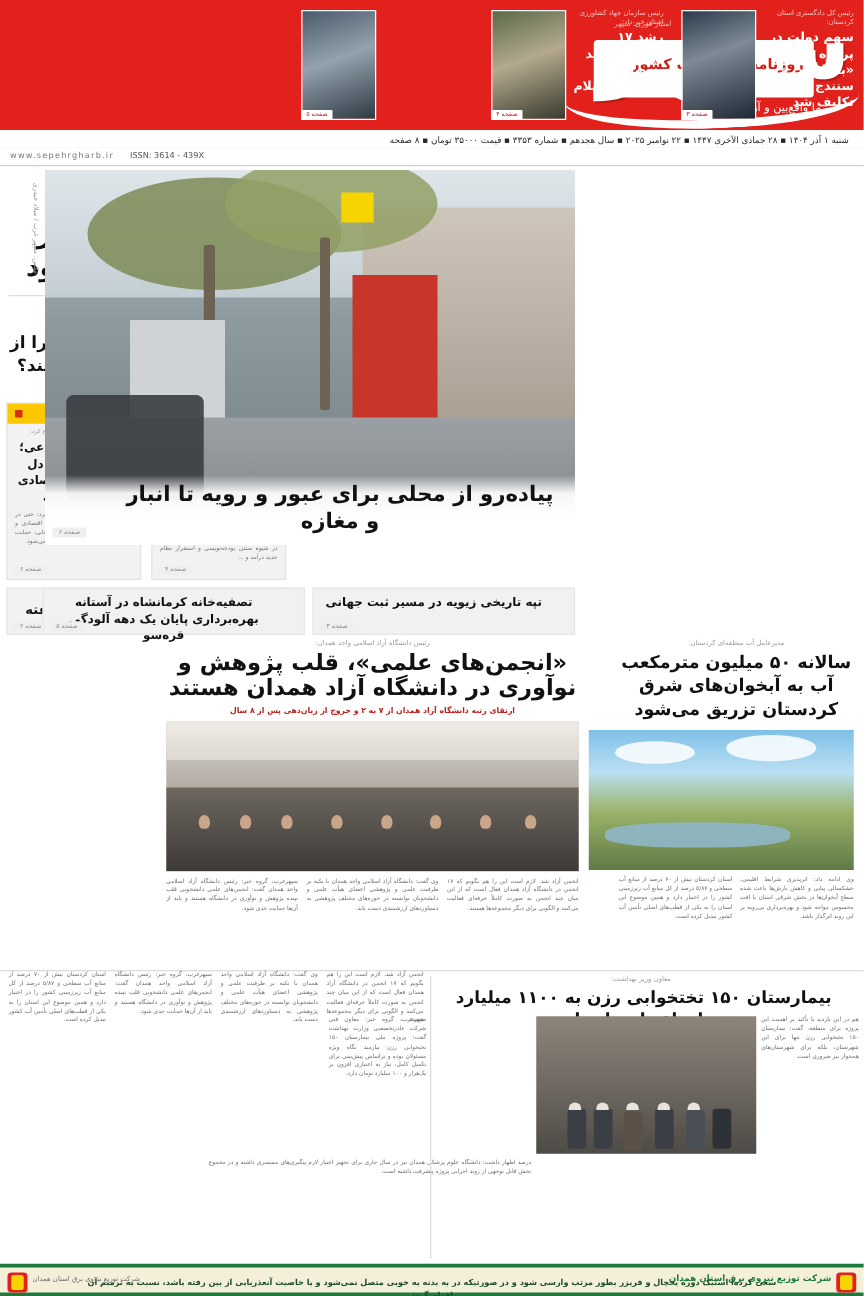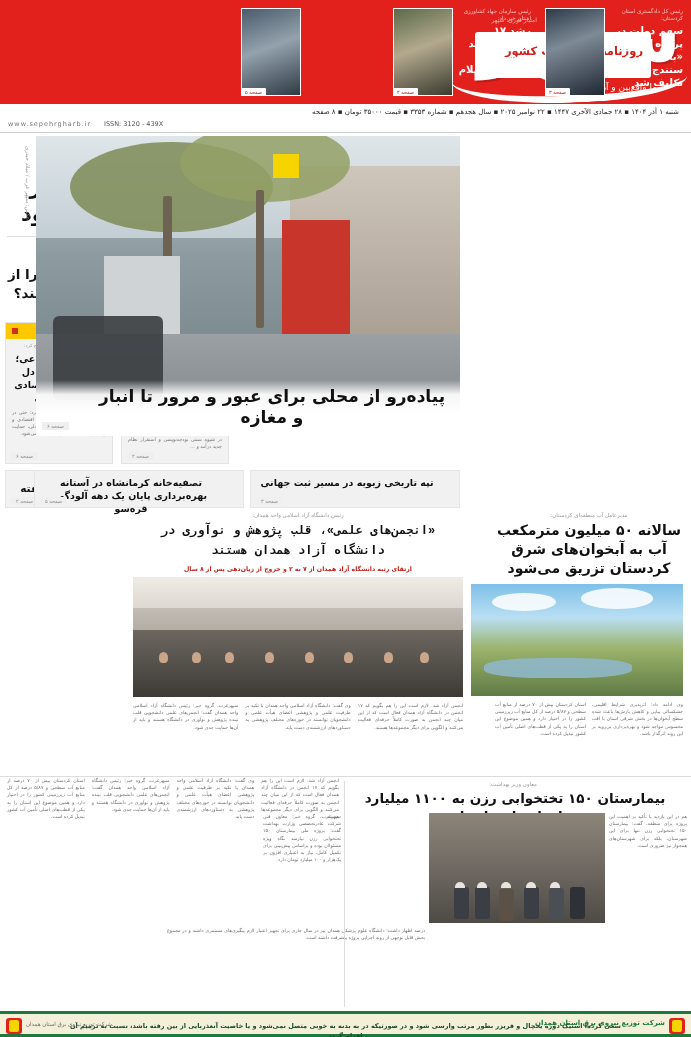--- a/index.html
+++ b/index.html
@@ -236,21 +236,21 @@
     font-size:4.7px;line-height:7.2px;color:#6e6e6e;text-align:justify;
   }
   .art-kurd .a-cols{
     margin-top:5px;display:flex;gap:6px;
   }
   .art-kurd .a-cols .c{width:50%;}
 
   .art-anjoman{position:absolute;right:228px;top:0;width:330px;}
   .art-anjoman .a-kicker{font-size:5.5px;color:#9b9b9b;text-align:center;margin-bottom:3px;}
   .art-anjoman .a-title{
-    font-size:12px;line-height:20px;font-weight:bold;text-align:center;color:#111;font-family:Liberation Mono, monospace;
+    font-size:18px;line-height:20px;font-weight:bold;text-align:center;color:#111;
   }
   .art-anjoman .a-sub{
     font-size:6.2px;color:#c0201b;text-align:center;margin-top:4px;font-weight:bold;
   }
   .art-anjoman .a-photo{
     margin-top:5px;width:330px;height:120px;position:relative;overflow:hidden;
     background:linear-gradient(180deg,#d8d4cd 0%,#b3ada4 44%,#8e8880 100%);
   }
   .hall-ceiling{position:absolute;left:0;top:0;width:100%;height:26%;
     background:linear-gradient(180deg,#efece6,#ddd8d0);}
@@ -358,21 +358,21 @@
       </div>
 
     </div>
   </div>
 
   <div class="datebar">
     <div class="dline">شنبه ۱ آذر ۱۴۰۴ ▪ ۲۸ جمادی الآخری ۱۴۴۷ ▪ ۲۲ نوامبر ۲۰۲۵ ▪ سال هجدهم ▪ شماره ۳۳۵۳ ▪ قیمت ۳۵۰۰۰ تومان ▪ ۸ صفحه</div>
   </div>
   <div class="urlbar">
     <div class="site">www.sepehrgharb.ir</div>
-    <div class="issn">ISSN: 3120 - 439X</div>
+    <div class="issn">ISSN: 3614 - 439X</div>
   </div>
 
   <div class="lead">
     <div class="lead-kicker">امام جمعه همدان:</div>
     <div class="lead-title">شورای راهبردی استان زیر بار کار غیرقانونی نمی‌رود</div>
     <div class="lead-page">
       <span class="ptag">صفحه ۲</span>
     </div>
 
     <div class="sublead">
@@ -419,21 +419,21 @@
     <div class="mp-foliage" style="left:34%;top:-4%;width:40%;height:26%;background:#93a065;"></div>
     <div class="mp-tree" style="left:30%;top:20%;width:9px;height:48%;"></div>
     <div class="mp-tree" style="left:52%;top:18%;width:8px;height:46%;"></div>
     <div class="mp-shop"></div>
     <div class="mp-sign"></div>
     <div class="mp-box"></div>
     <div class="mp-road"></div>
     <div class="mp-bike"></div>
 
     <div class="caption">
-      <div class="cap-title">پیاده‌رو از محلی برای عبور و مرور تا انبار و مغازه</div>
+      <div class="cap-title">پیاده‌رو از محلی برای عبور و رویه تا انبار و مغازه</div>
       <span class="ptag cap-page">صفحه ۶</span>
     </div>
   </div>
   <div class="vert-label">عکس: سپهر غرب / میلاد حیدری</div>
 
   <div class="gbox" id="gbox-right">
     <div class="g-title">تصفیه‌خانه کرمانشاه در آستانه بهره‌برداری پایان یک دهه آلودگی قره‌سو</div>
     <span class="ptag ypage">صفحه ۵</span>
   </div>
   <div class="gbox" id="gbox-left">

